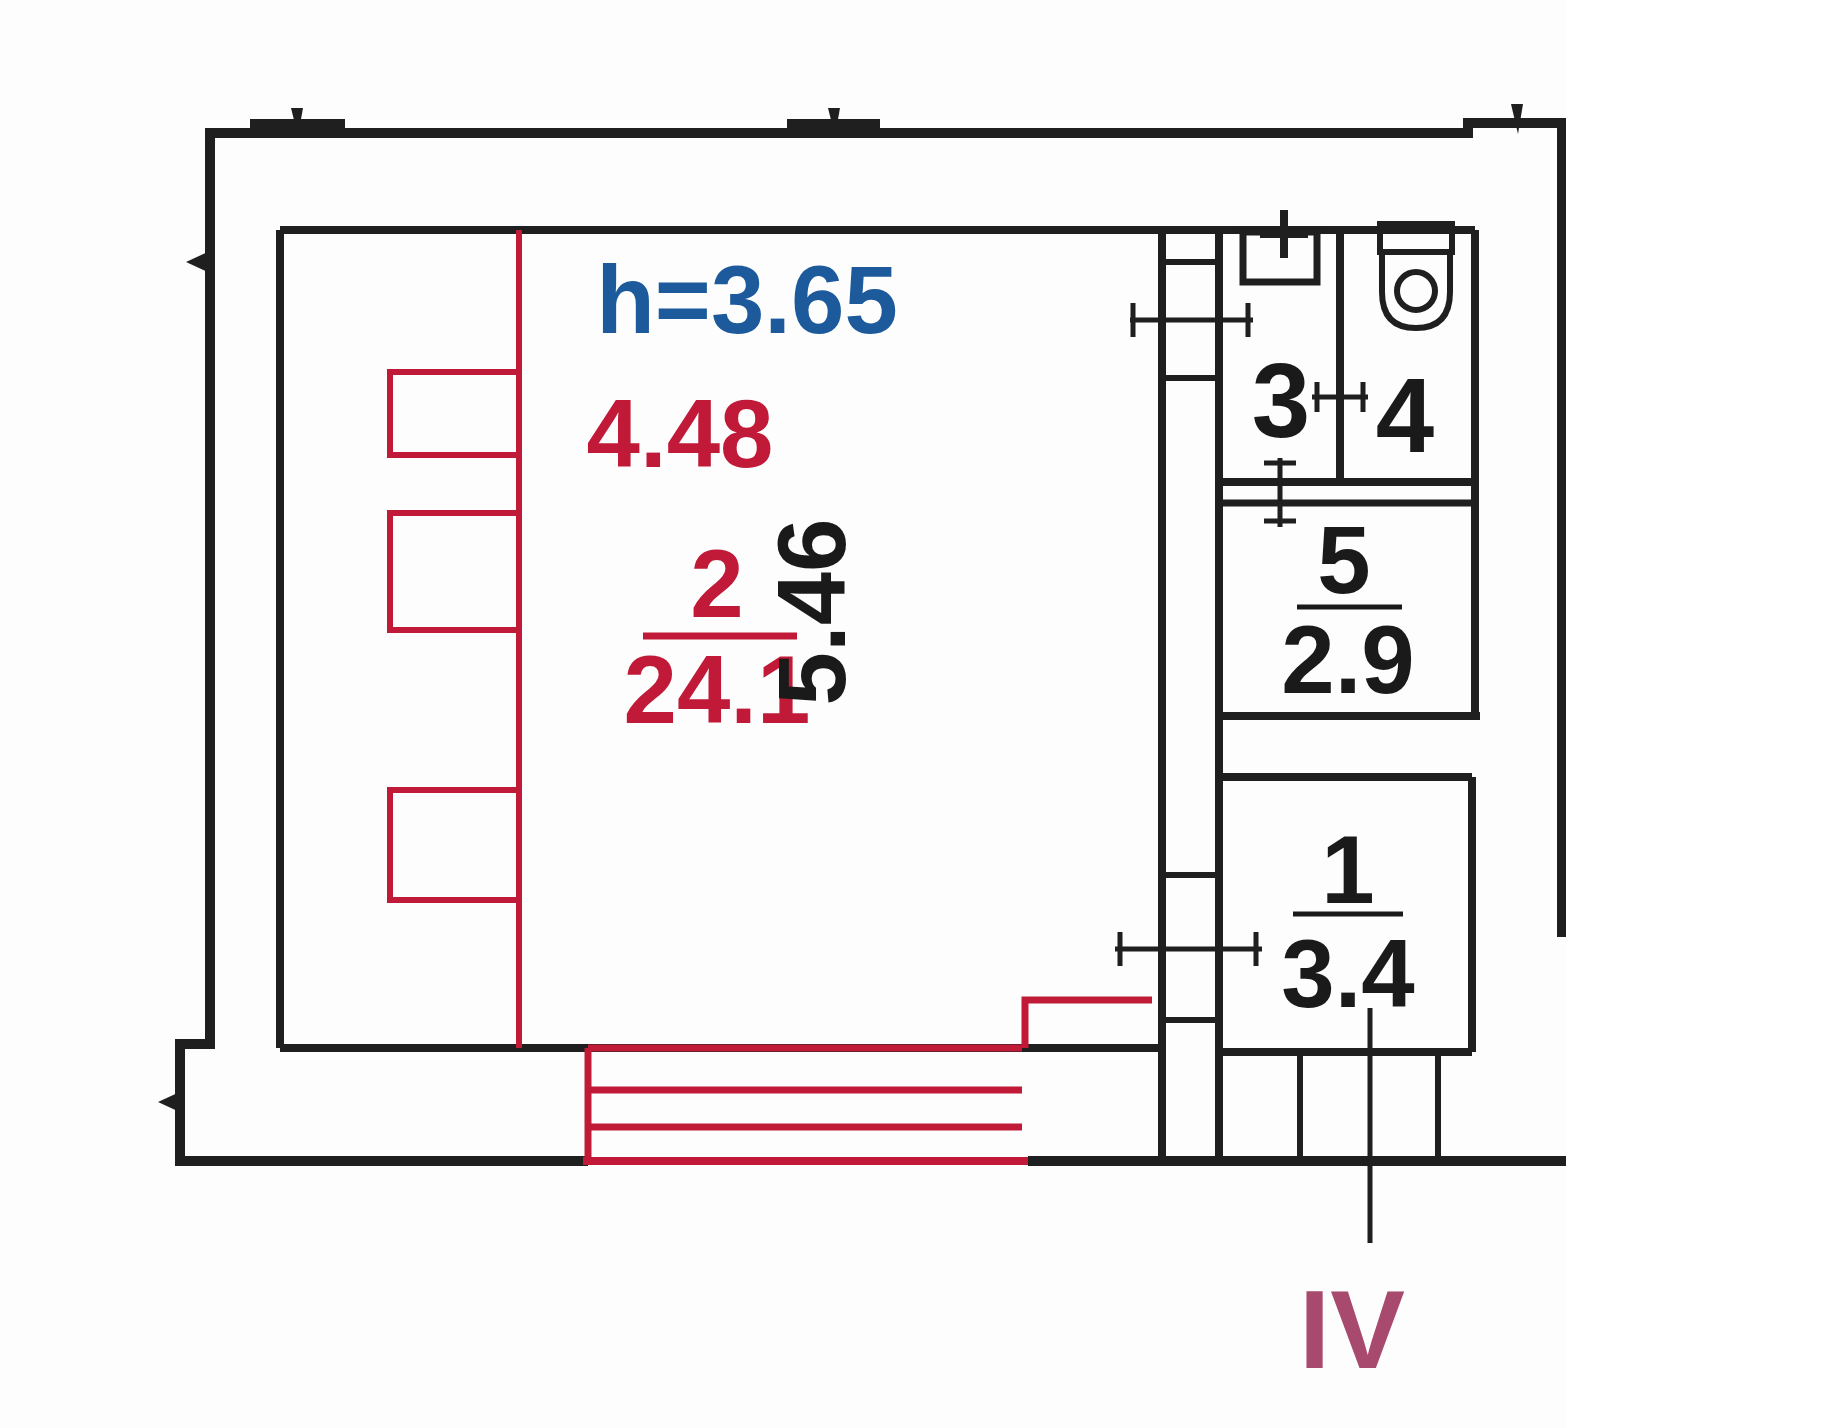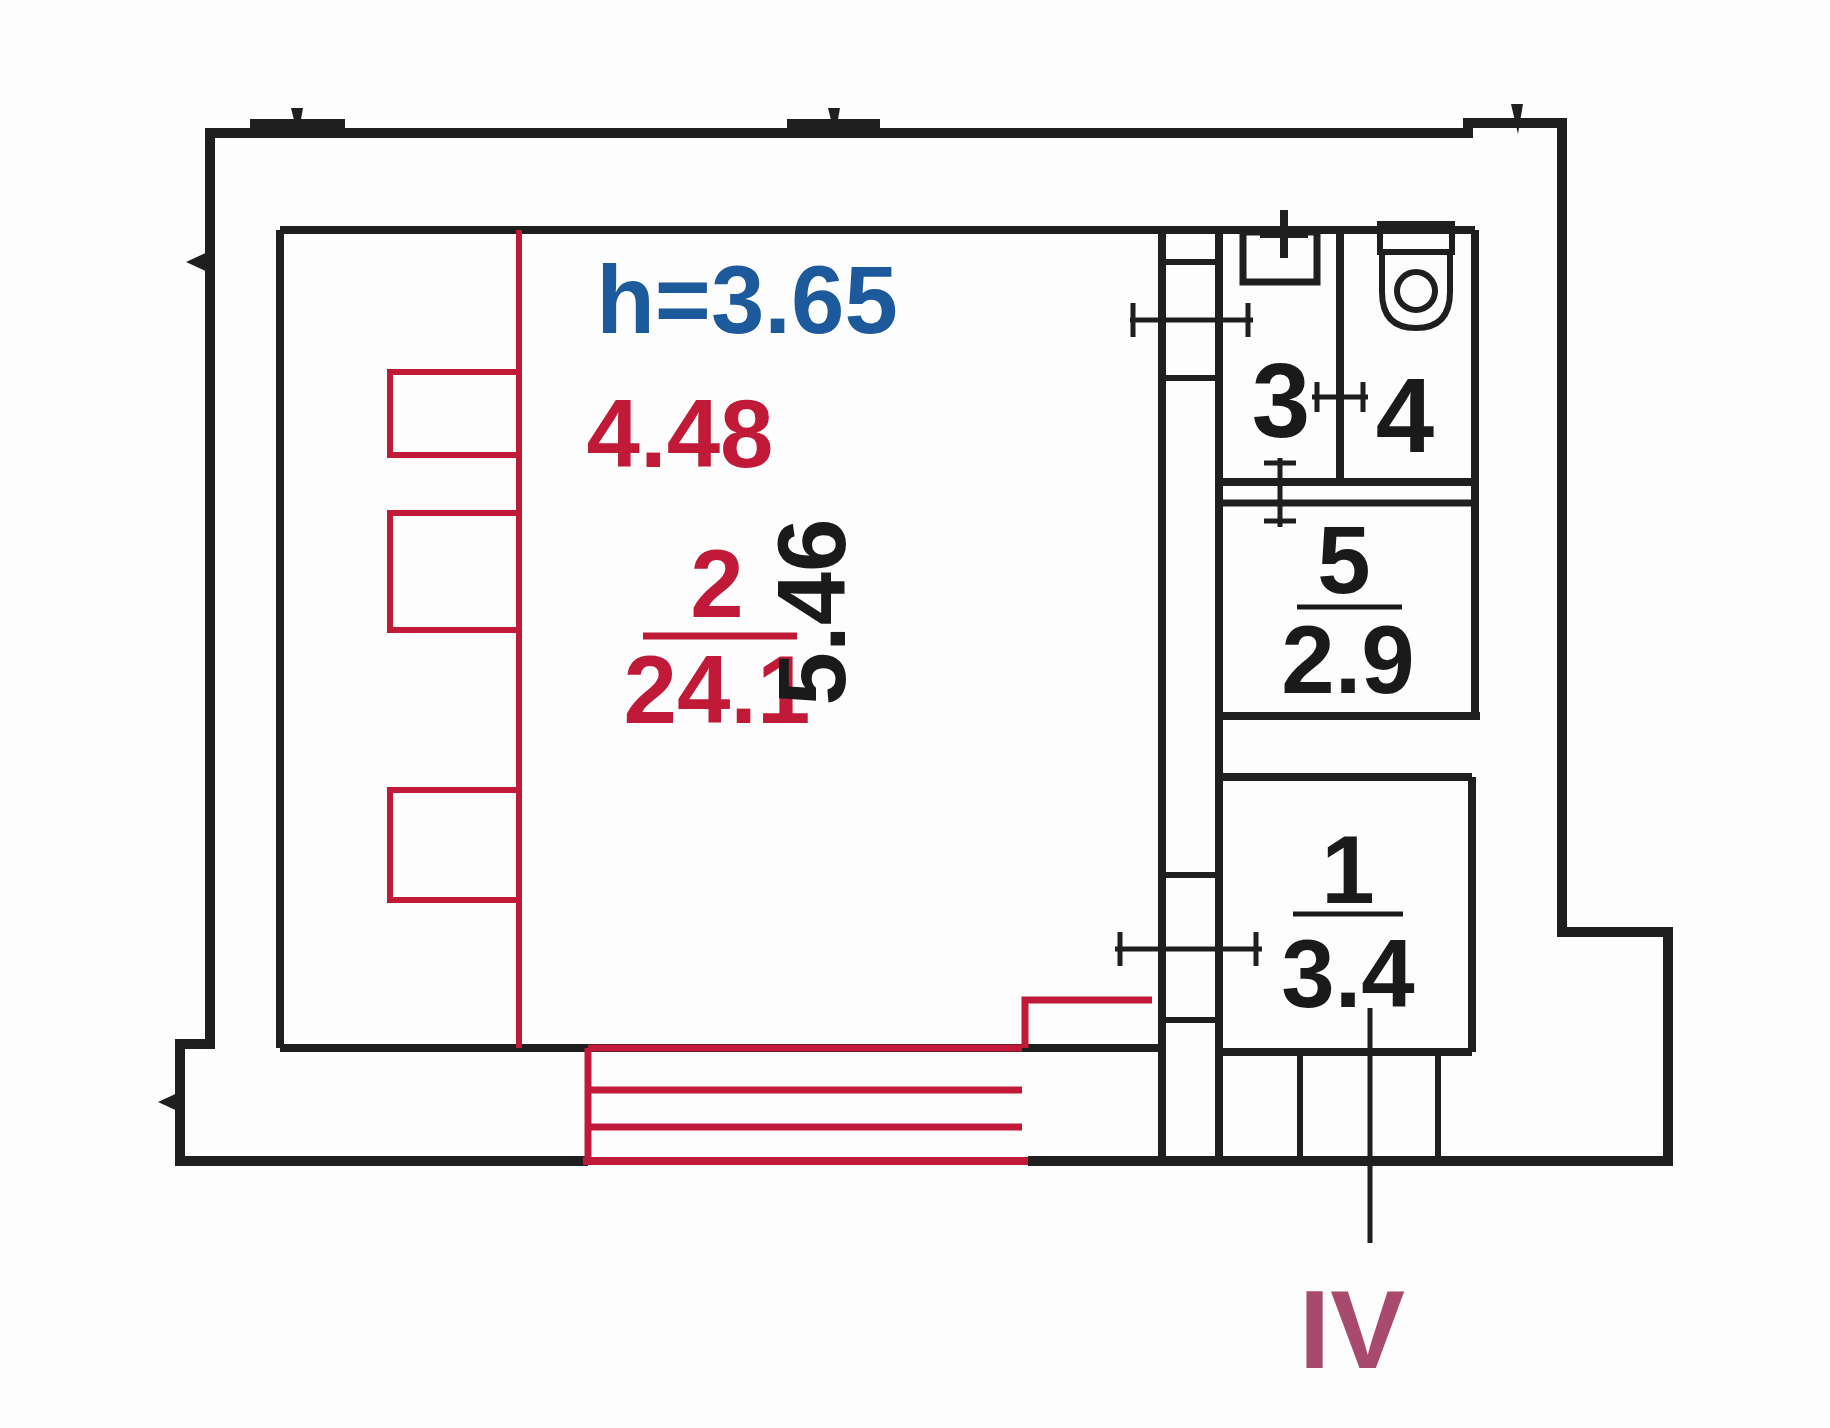--- a/index.html
+++ b/index.html
@@ -1,16 +1,16 @@
 <!DOCTYPE html>
 <html><head>
 <meta charset="utf-8">
 <style>
   html,body{margin:0;padding:0;background:#ffffff;}
-  .page{width:1830px;height:1428px;background:#fdfdfd;position:relative;overflow:hidden;}
+  .page{width:1566px;height:1428px;background:#fdfdfd;position:relative;overflow:hidden;}
   svg{display:block;}
   text{font-family:"Liberation Sans", sans-serif;font-weight:bold;}
   .ln{fill:none;stroke-linecap:butt;stroke-linejoin:miter;}
 </style>
 </head>
 <body>
 
 <div class="page">
 <svg width="1830" height="1428" viewBox="0 0 1830 1428">
 

